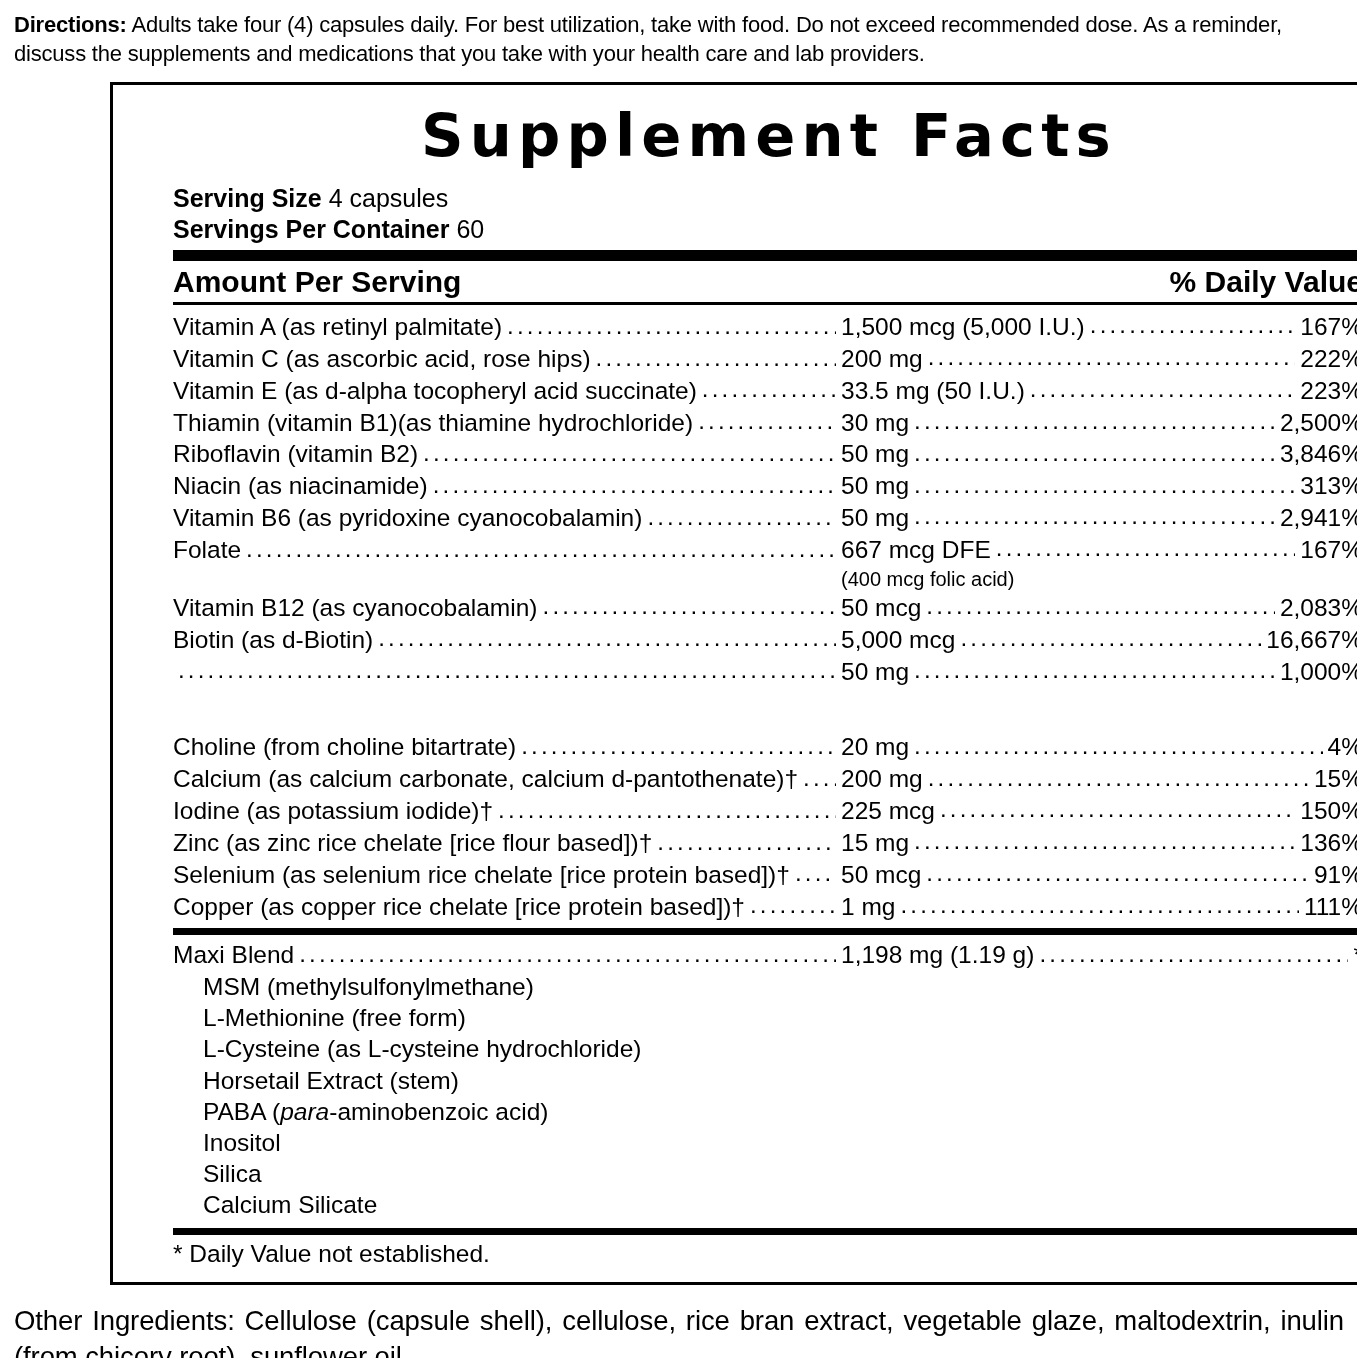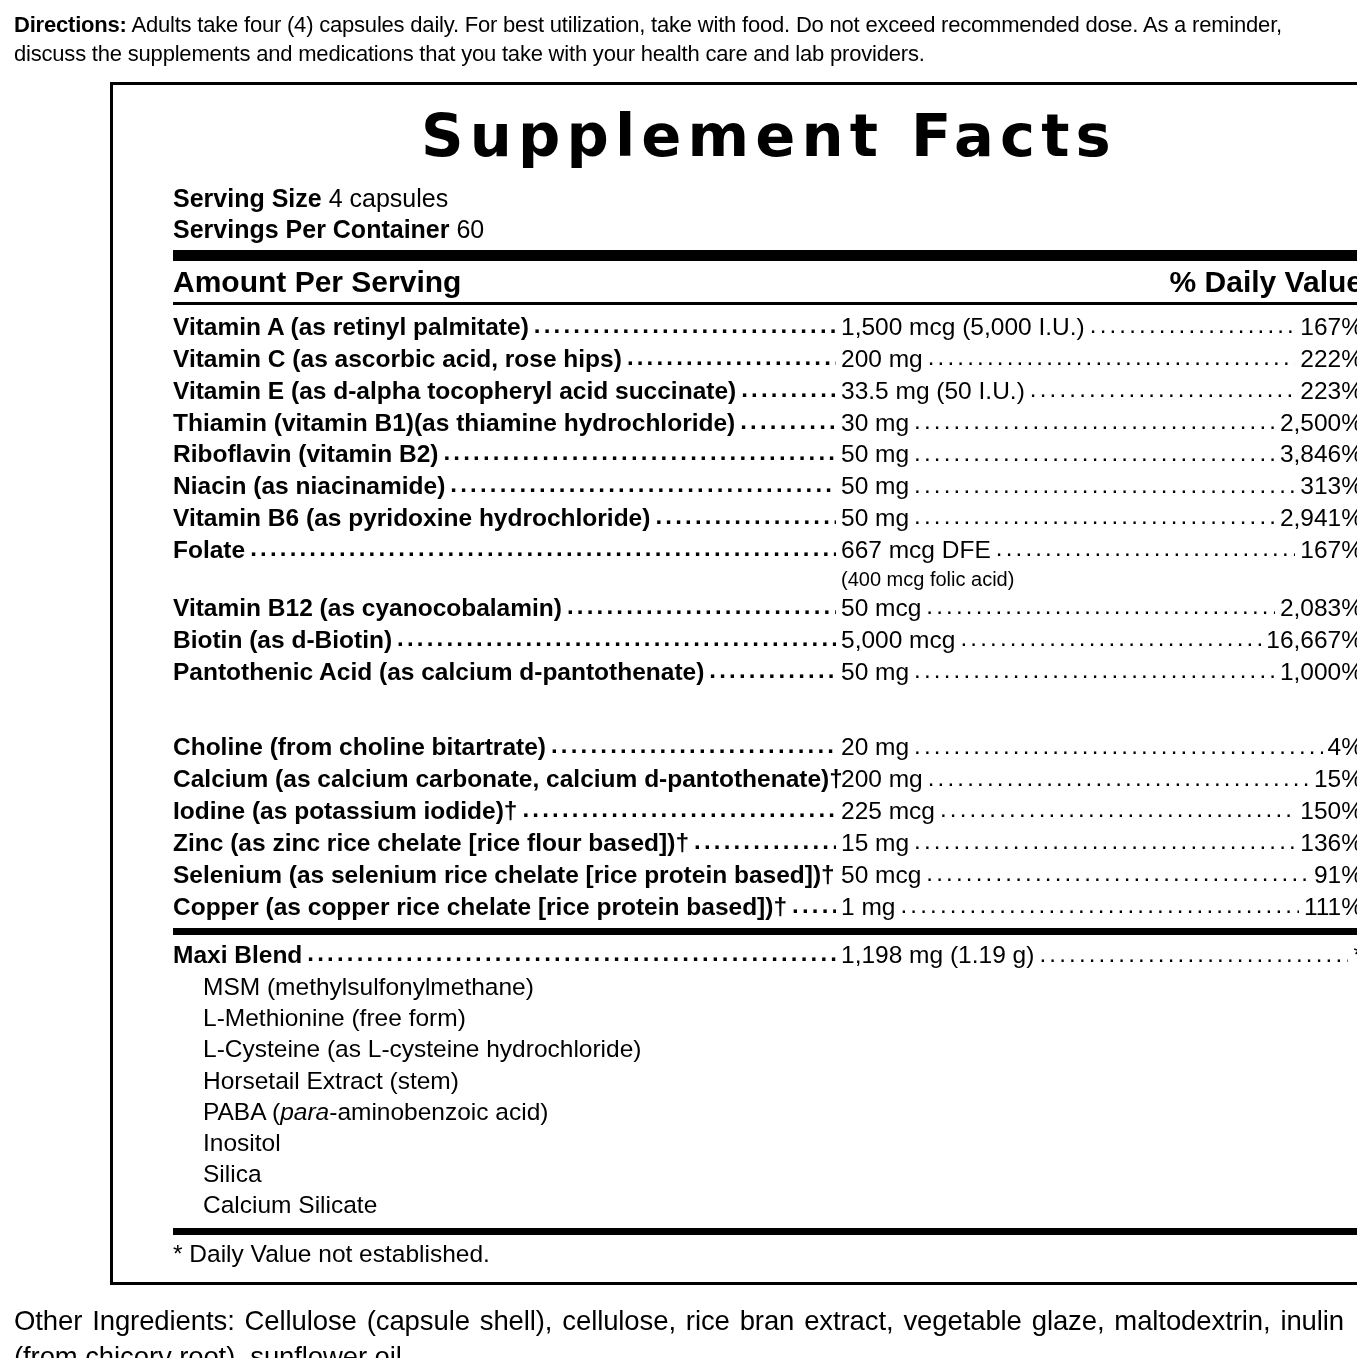--- a/index.html
+++ b/index.html
@@ -92,23 +92,22 @@
   }
 
   
   .ncols {
     display: grid;
     grid-template-columns: 668px 1fr;
     align-items: baseline;
   }
   .ncols .left {
     display: flex;
-    align-items: flex-start;
+    align-items: flex-end;
     overflow: hidden;
-    font-weight: bold;
   }
   .ncols .right {
     display: flex;
     align-items: center;
     overflow: hidden;
   }
   .ncols .amt {
     flex: 0 0 auto;
   }
   .dots {
@@ -256,21 +255,21 @@
               <span class="dots">..........................................................................................................................</span>
             </div>
             <div class="right">
               <span class="amt">50 mg</span>
               <span class="dots">..........................................................................................................................</span>
               <span class="dvv">313%</span>
             </div>
           </div>
           <div class="ncols" style="font-size: 24.5px; line-height: 1.3; white-space: nowrap;">
             <div class="left">
-              <span>Vitamin B6 (as pyridoxine hydrochloride)</span>
+              <span>Vitamin B6 (as pyridoxine cyanocobalamin)</span>
               <span class="dots">..........................................................................................................................</span>
             </div>
             <div class="right">
               <span class="amt">50 mg</span>
               <span class="dots">..........................................................................................................................</span>
               <span class="dvv">2,941%</span>
             </div>
           </div>
           <div class="ncols" style="font-size: 24.5px; line-height: 1.3; white-space: nowrap;">
             <div class="left">
@@ -301,21 +300,20 @@
               <span class="dots">..........................................................................................................................</span>
             </div>
             <div class="right">
               <span class="amt">5,000 mcg</span>
               <span class="dots">..........................................................................................................................</span>
               <span class="dvv">16,667%</span>
             </div>
           </div>
           <div class="ncols" style="font-size: 24.5px; line-height: 1.3; white-space: nowrap;">
             <div class="left">
-              <span>Pantothenic Acid (as calcium d-pantothenate)</span>
               <span class="dots">..........................................................................................................................</span>
             </div>
             <div class="right">
               <span class="amt">50 mg</span>
               <span class="dots">..........................................................................................................................</span>
               <span class="dvv">1,000%</span>
             </div>
           </div>
           <div class="ncols" style="font-size: 24.5px; line-height: 1.3; white-space: nowrap; margin-top: 44px;">
             <div class="left">

